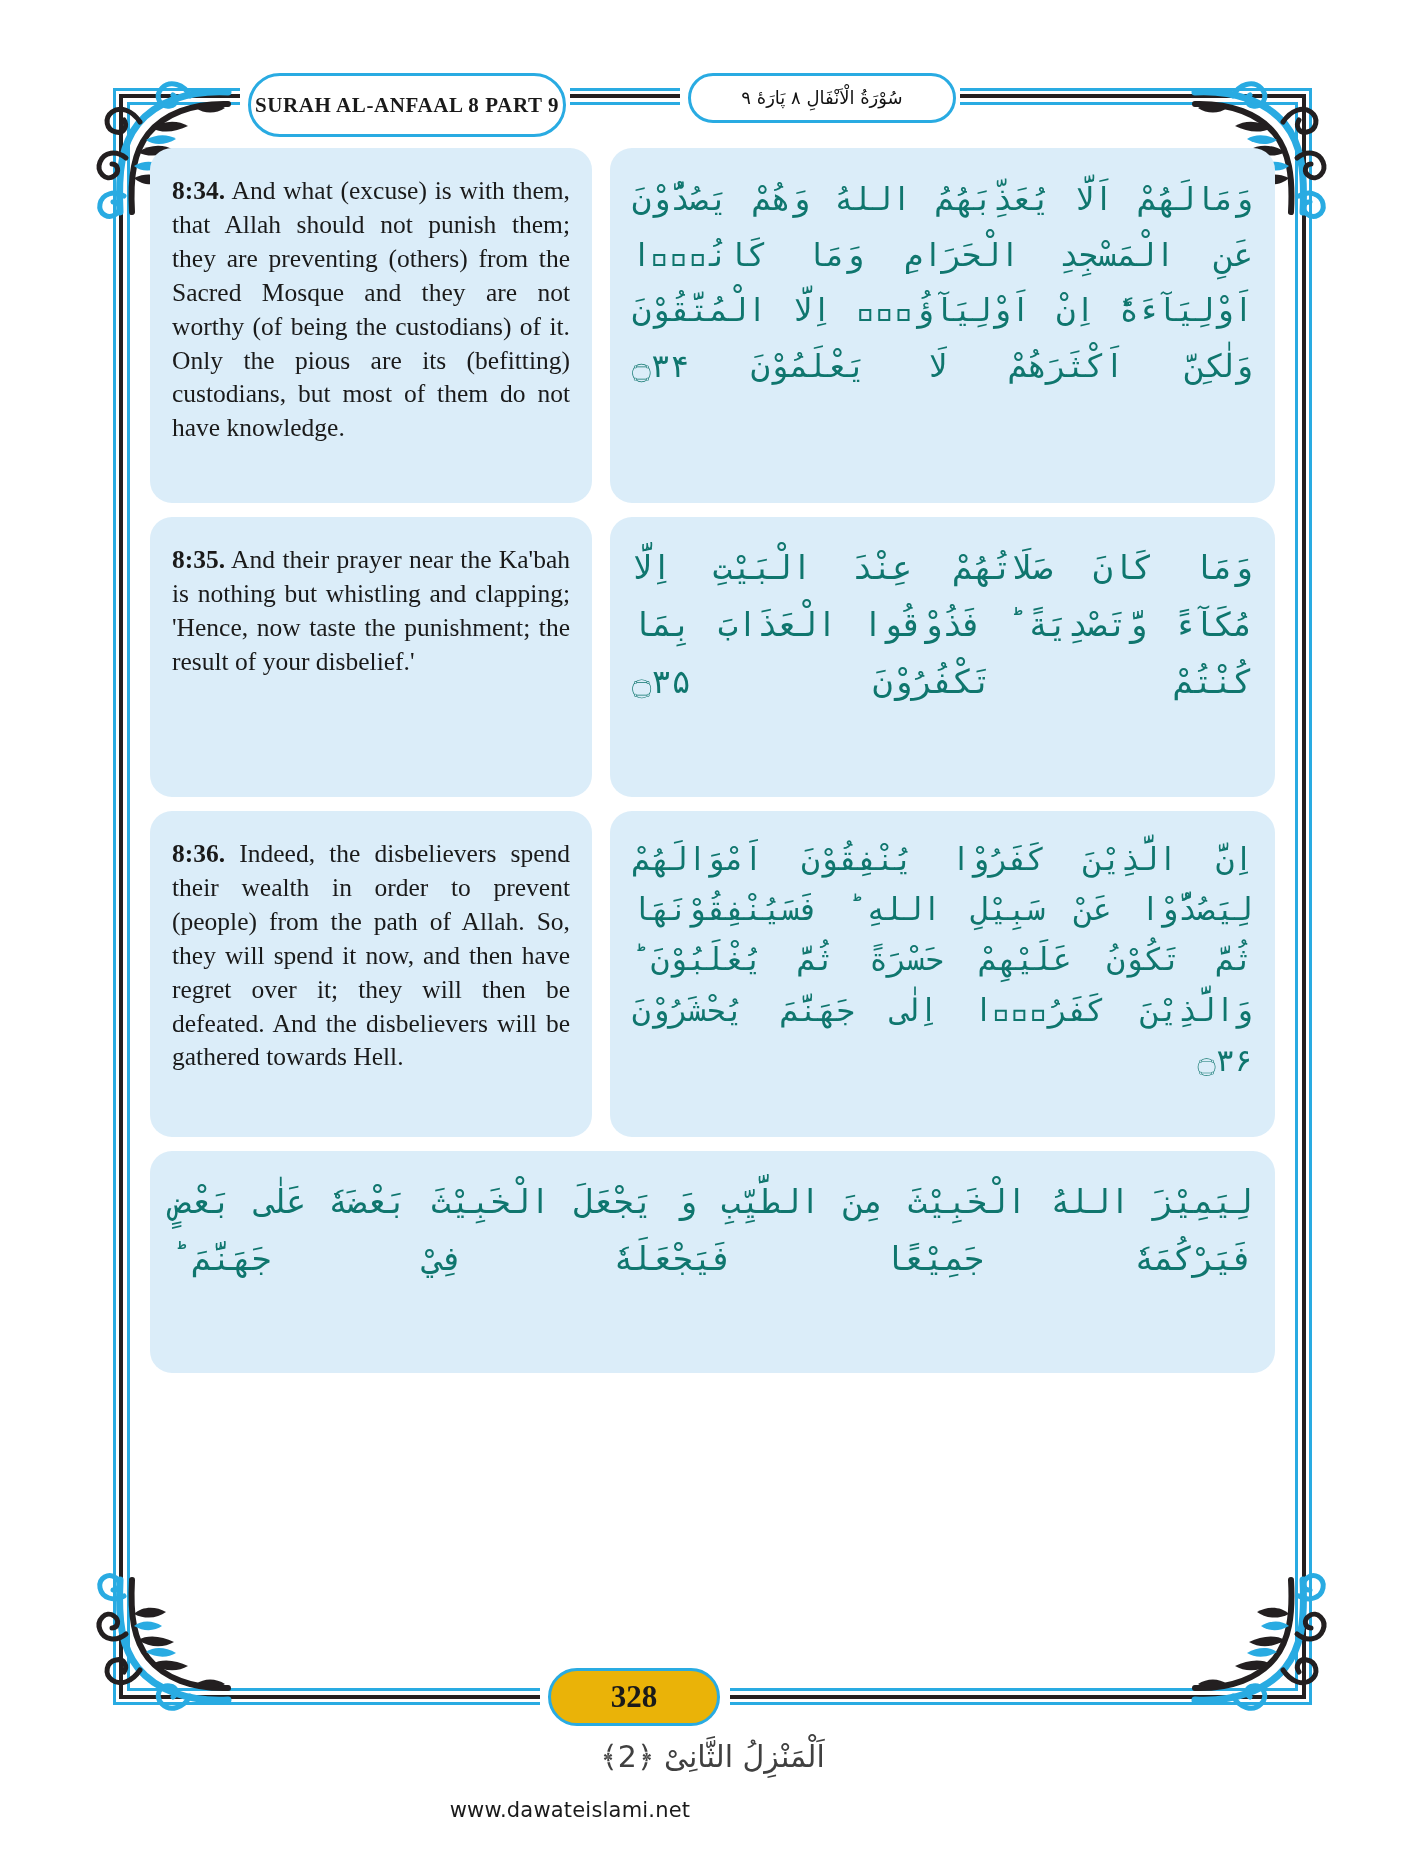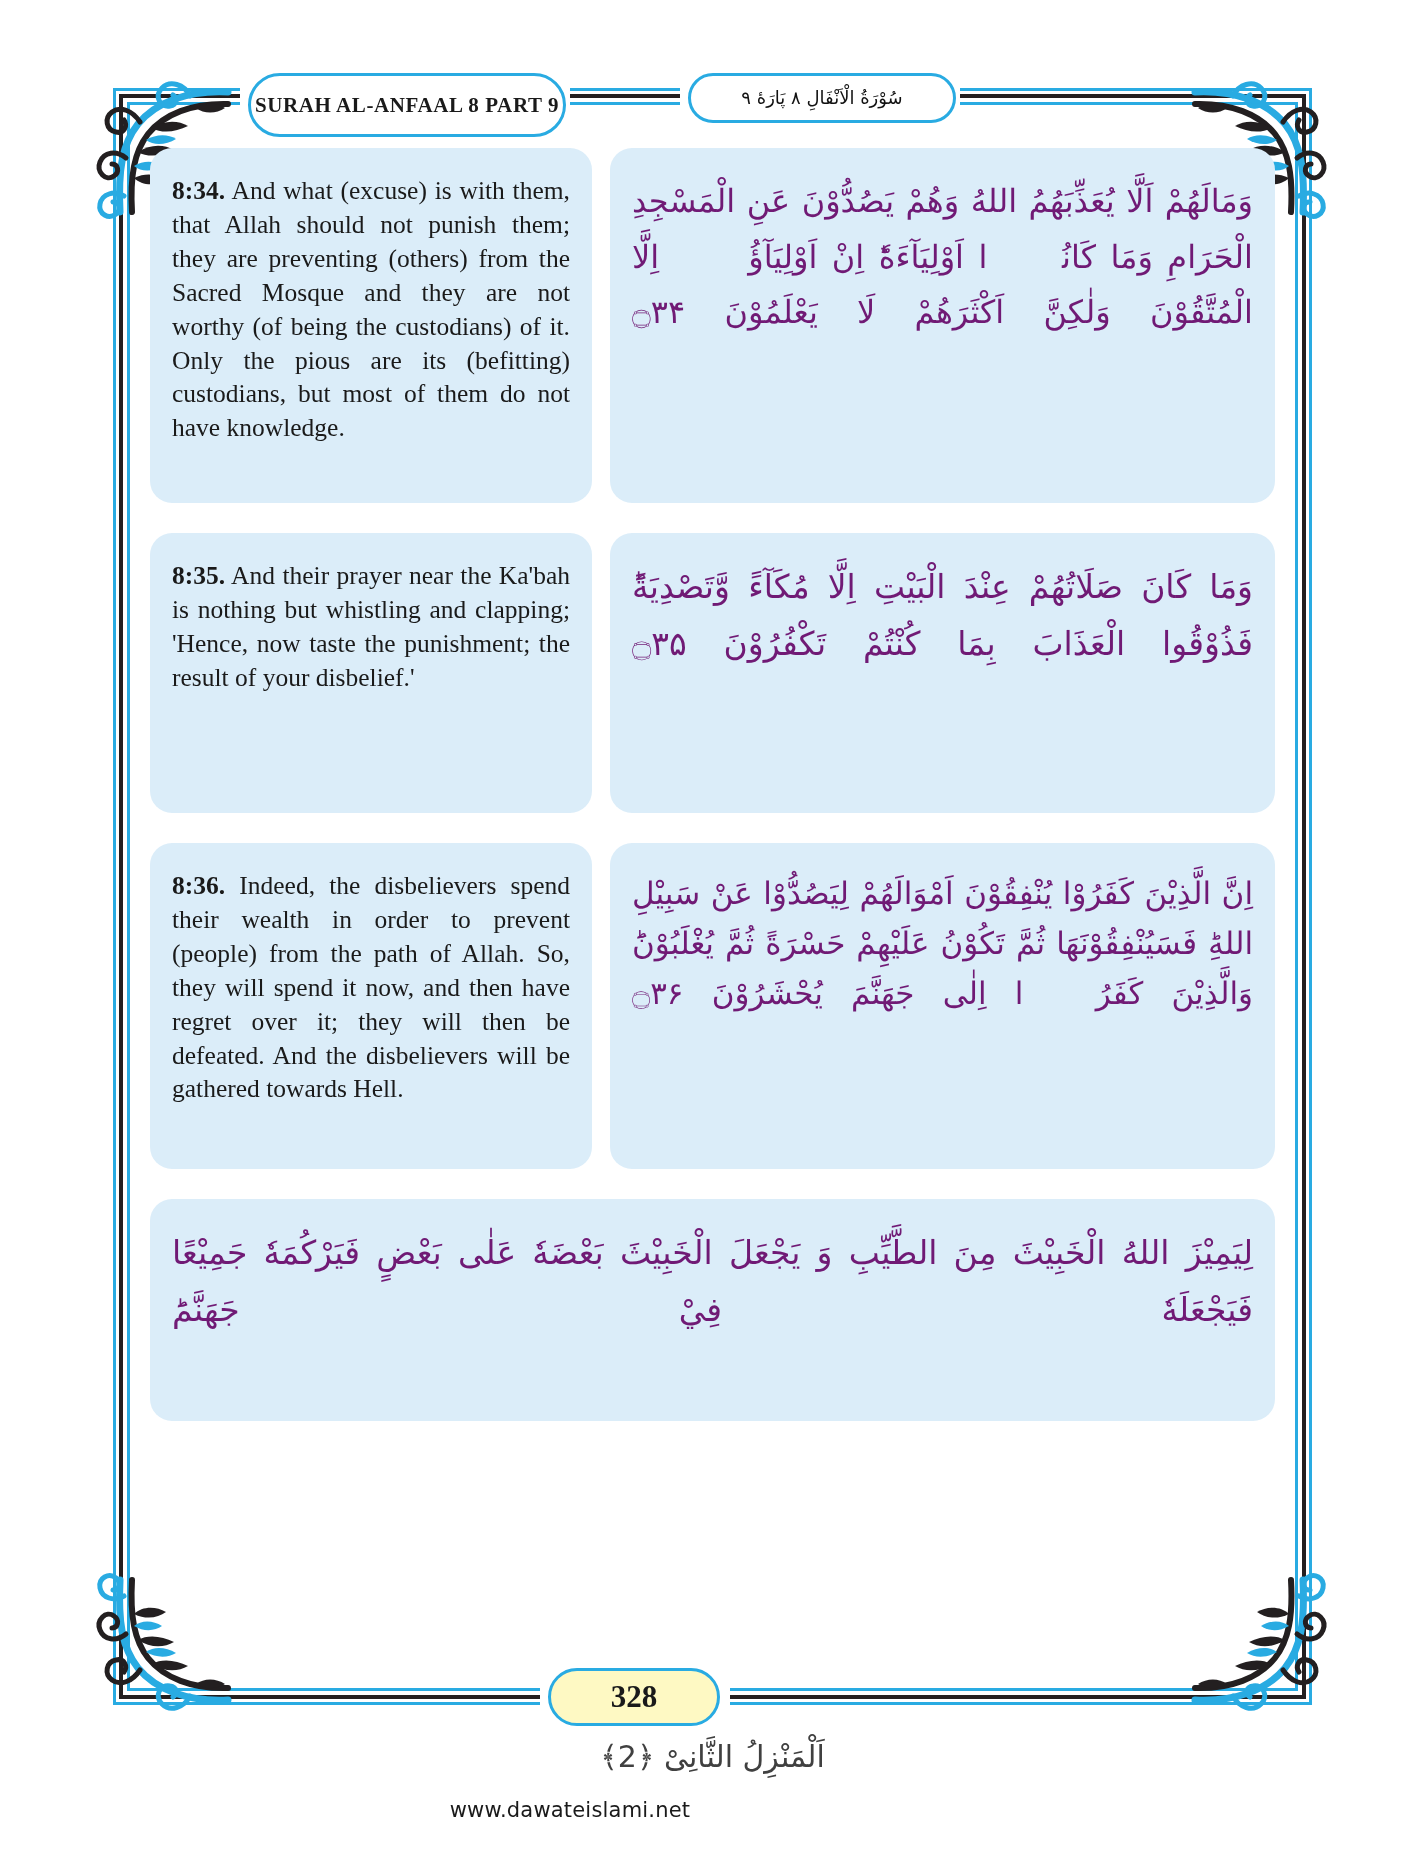--- a/index.html
+++ b/index.html
@@ -98,21 +98,21 @@
     line-height: 1;
   }
 
   
   .content {
     position: absolute;
     left: 150px; top: 148px;
     width: 1125px; height: 1440px;
     display: flex;
     flex-direction: column;
-    gap: 30px;
+    gap: 14px;
   }
 
   .verse-row {
     display: flex;
     gap: 18px;
     width: 100%;
   }
 
   .verse-en-cell,
   .verse-ar-cell {
@@ -136,38 +136,38 @@
     color: #1a1a1a;
     text-align: justify;
     text-align-last: left;
     hyphens: none;
   }
   .verse-en-text .vnum {
     font-weight: bold;
   }
 
   .verse-ar-text {
-    font-family: Liberation Serif, serif;
+    font-family: Liberation Mono, monospace;
     font-size: 33px;
     line-height: 1.72;
-    color: #701a75;
+    color: #0f766e;
     direction: rtl;
     text-align: justify;
     text-align-last: justify;
     word-spacing: 2px;
   }
   .row-36 .verse-ar-text { font-size: 31px; line-height: 1.62; }
   .row-34 .verse-ar-text { font-size: 32px; line-height: 1.74; }
 
   
   .footer-pill {
     position: absolute;
     left: 548px; top: 1668px;
     width: 172px; height: 58px;
-    background: #fef9c3;
+    background: #eab308;
     border: 3px solid #29ABE2;
     border-radius: 30px;
     display: flex;
     align-items: center;
     justify-content: center;
   }
   .page-number {
     font-family: "Liberation Serif", serif;
     font-weight: bold;
     font-size: 31px;

